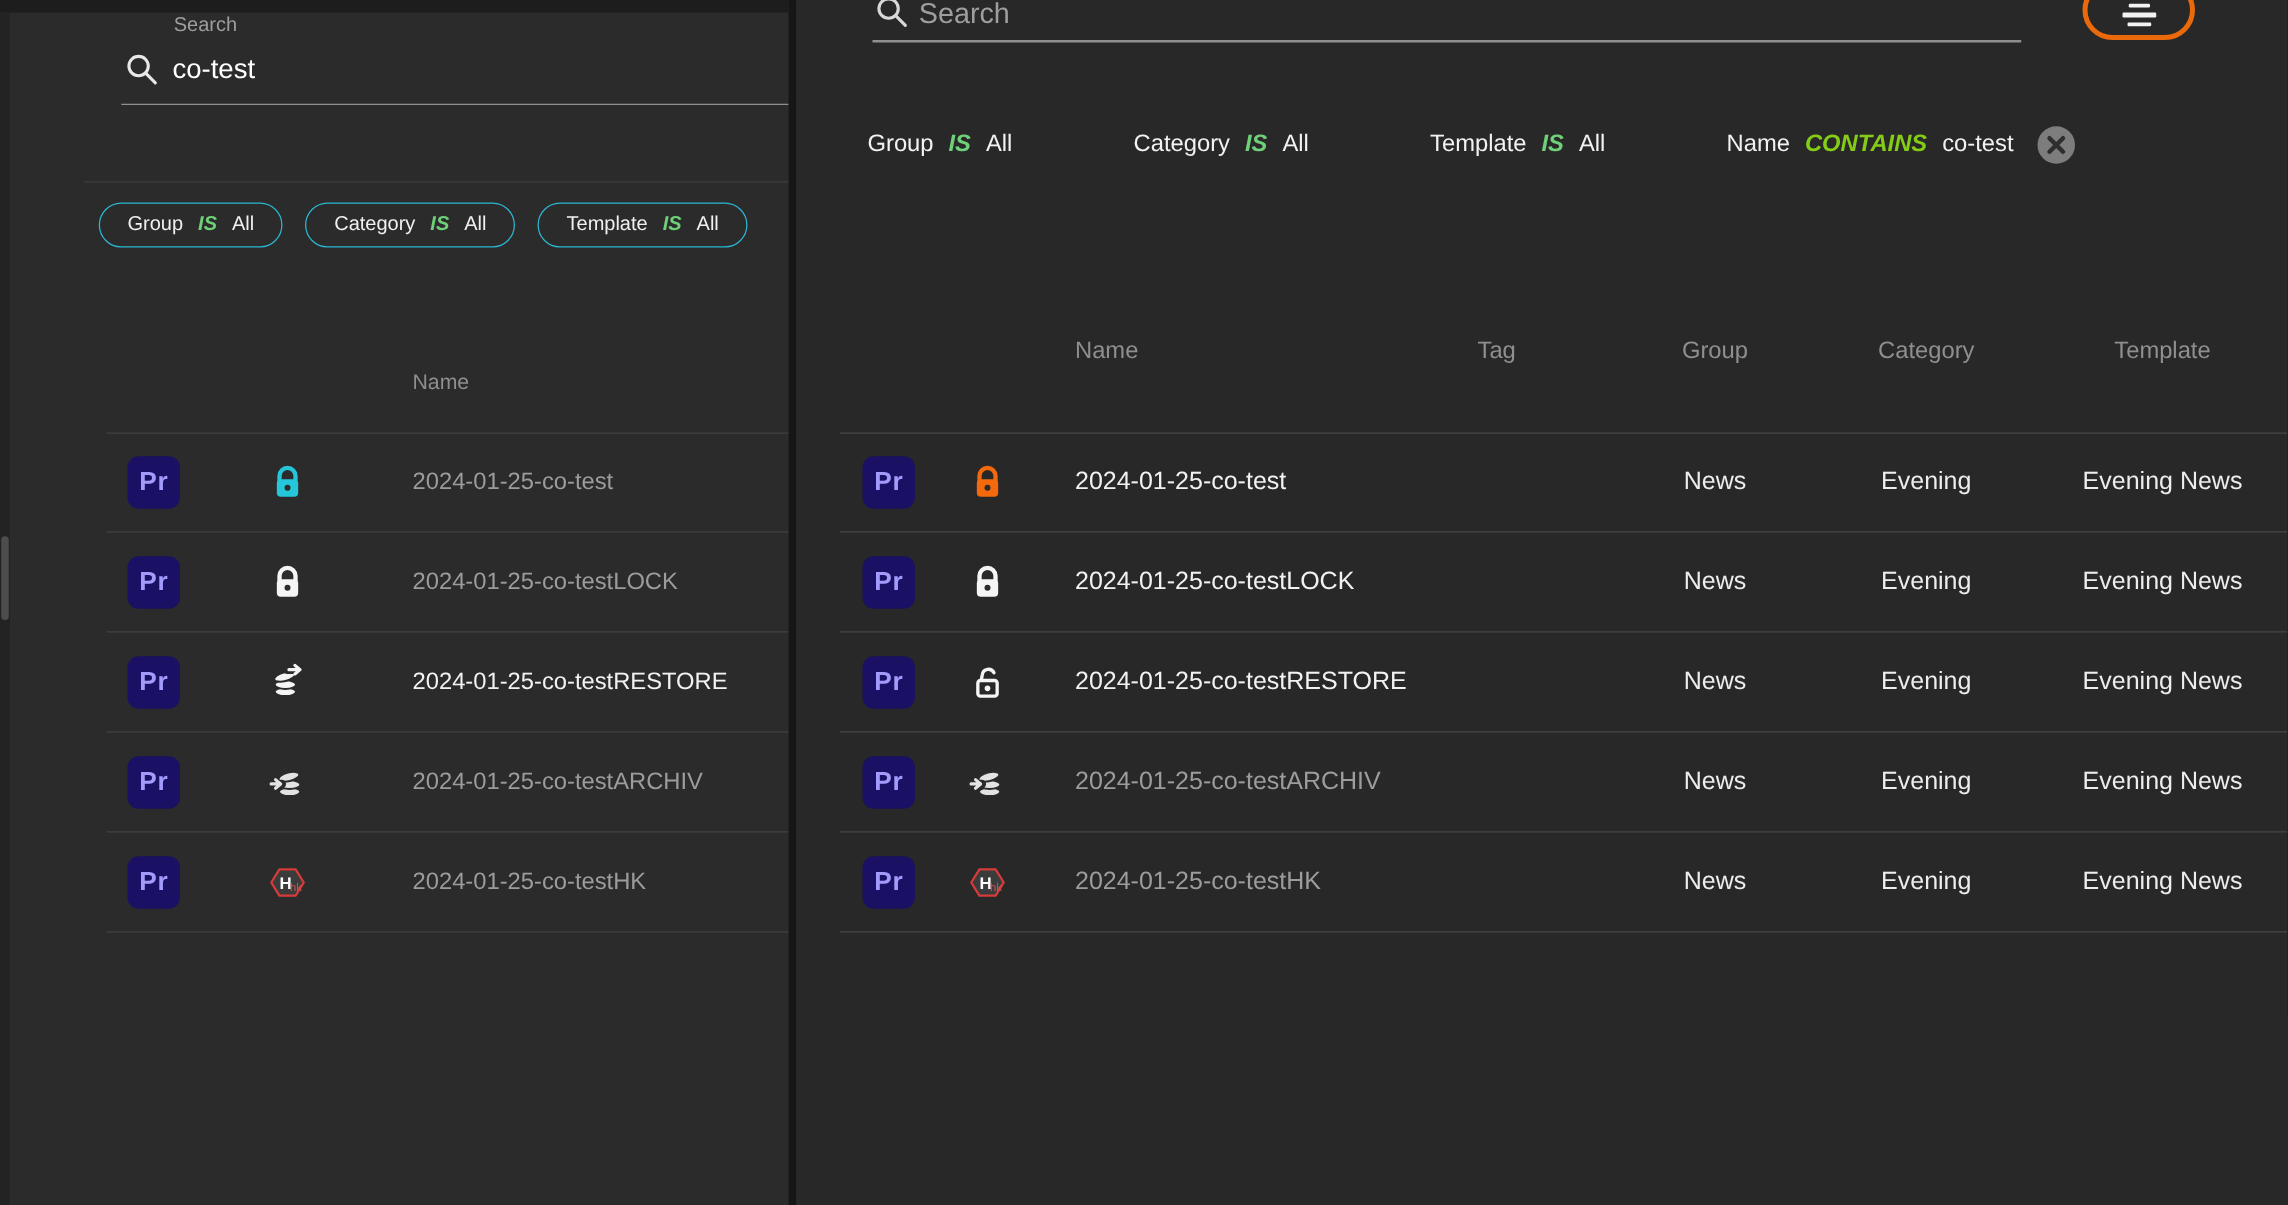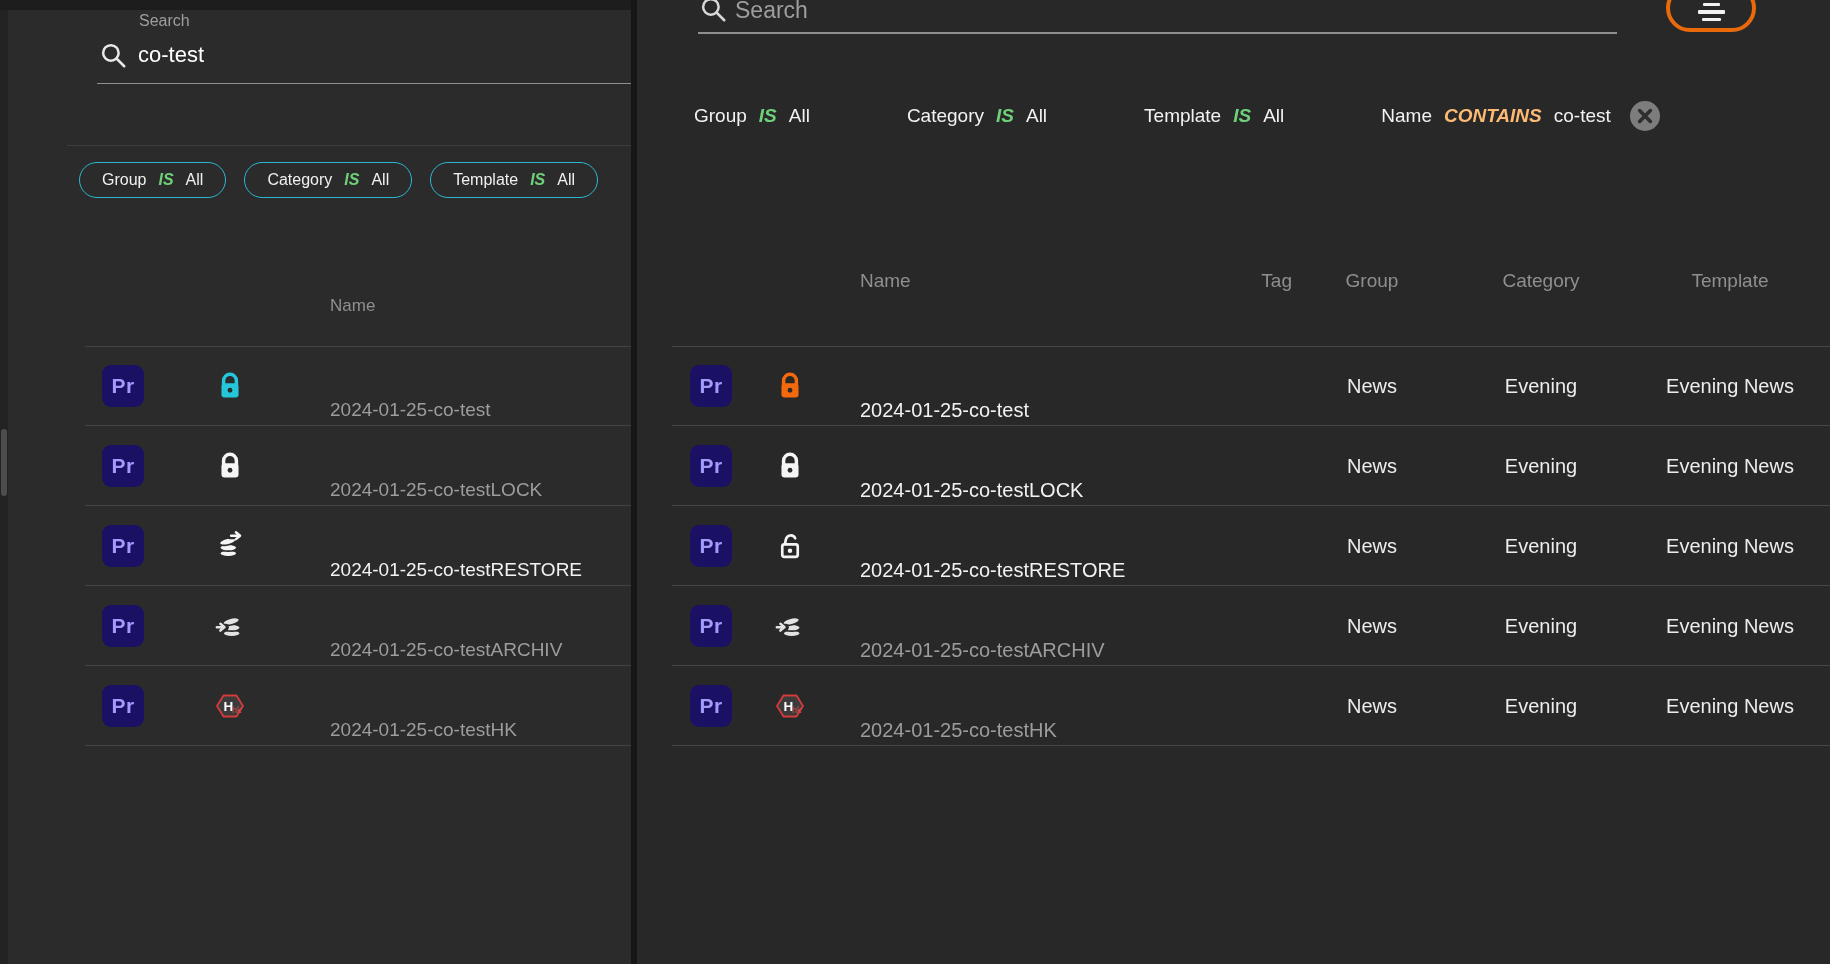--- a/index.html
+++ b/index.html
@@ -40,21 +40,21 @@
   .lp-row .row-name { left:330px; font-size:19px; }
 
   
   .pr-badge { position:absolute; top:50%; transform:translateY(-50%);
               width:42px; height:42px; border-radius:9px; background:#1a1164;
               display:flex; align-items:center; justify-content:center;
               color:#a29bfb; font-size:21px; font-weight:bold; letter-spacing:.5px; }
   .icon-slot { position:absolute; top:50%; transform:translateY(-50%);
                width:34px; height:34px; display:flex; align-items:center; justify-content:center; }
   .icon-slot svg { width:32px; height:32px; display:block; }
-  .row-name { position:absolute; top:50%; transform:translateY(-50%); color:#f2f2f2; white-space:nowrap;margin-top:24px; }
+  .row-name { position:absolute; top:50%; transform:translateY(-50%); color:#f2f2f2; white-space:nowrap; }
   .row-name.muted { color:#9c9c9c; }
 
   
   .panel-divider { position:absolute; left:631px; top:0; width:6px; height:964px; background:#161616; }
 
   
   .right-panel { position:absolute; left:637px; top:0; width:1193px; height:964px;
                  background:#282828; overflow:hidden; }
   .rp-search-icon { position:absolute; left:61px; top:-6px; width:30px; height:30px; color:#d8d8d8; }
   .rp-search-input { position:absolute; left:98px; top:-6px; width:700px; height:32px;
@@ -75,21 +75,21 @@
   .rp-chips { position:absolute; left:29px; top:94px; display:flex; gap:41px; }
   .rp-chips .chip { height:44px; border-radius:22px; padding:0 28px; font-size:19px; color:#f2f2f2; }
   .rp-chips .chip .close-btn { width:32px; height:32px; margin-left:6px; margin-right:-12px; cursor:pointer; }
   .rp-chips .chip .close-btn svg { width:32px; height:32px; display:block; }
 
   .rp-header { position:absolute; left:0; top:262px; width:1193px; height:52px; }
   .rp-header .hcell { position:absolute; top:8px; font-size:19px; color:#8f8f8f; }
   .rp-header-divider { position:absolute; left:35px; top:346px; width:1158px; height:1px; background:#464646; }
 
   .col-name { left:223px; white-space:nowrap; }
-  .col-tag { left:545px; width:110px; text-align:right; }
+  .col-tag { left:545px; width:110px; text-align:left; }
   .col-group { left:665px; width:140px; text-align:center; }
   .col-category { left:824px; width:160px; text-align:center; }
   .col-template { left:993px; width:200px; text-align:center; }
 
   .rp-rows { position:absolute; left:0; top:346px; width:1193px; }
   .rp-row { position:relative; width:1193px; height:80px; cursor:pointer; }
   .rp-row::after { content:""; position:absolute; left:35px; right:0; bottom:0; height:1px; background:#464646; }
   .rp-row .pr-badge { left:53px; }
   .rp-row .icon-slot { left:136px; }
   .rp-row .row-name { font-size:20px; }
@@ -226,21 +226,21 @@
     <span class="op" style="color: rgb(111, 208, 122);">IS</span>
     <span class="val">All</span>
   </div>
         <div class="chip" style="border-color: rgb(234, 105, 11);">
     <span class="field">Template</span>
     <span class="op" style="color: rgb(111, 208, 122);">IS</span>
     <span class="val">All</span>
   </div>
         <div class="chip" style="border-color: rgb(158, 158, 158);">
     <span class="field">Name</span>
-    <span class="op" style="color: #fdba74;">CONTAINS</span>
+    <span class="op" style="color: #84cc16;">CONTAINS</span>
     <span class="val">co-test</span>
   <span class="close-btn">
             <svg viewBox="0 0 32 32">
               <circle cx="16" cy="16" r="15" fill="#7d7d7d"></circle>
               <path d="M10.6 10.6 21.4 21.4M21.4 10.6 10.6 21.4" stroke="#2e2e2e" stroke-width="3.6" stroke-linecap="round"></path>
             </svg>
           </span>
         </div>
       </div>
 

